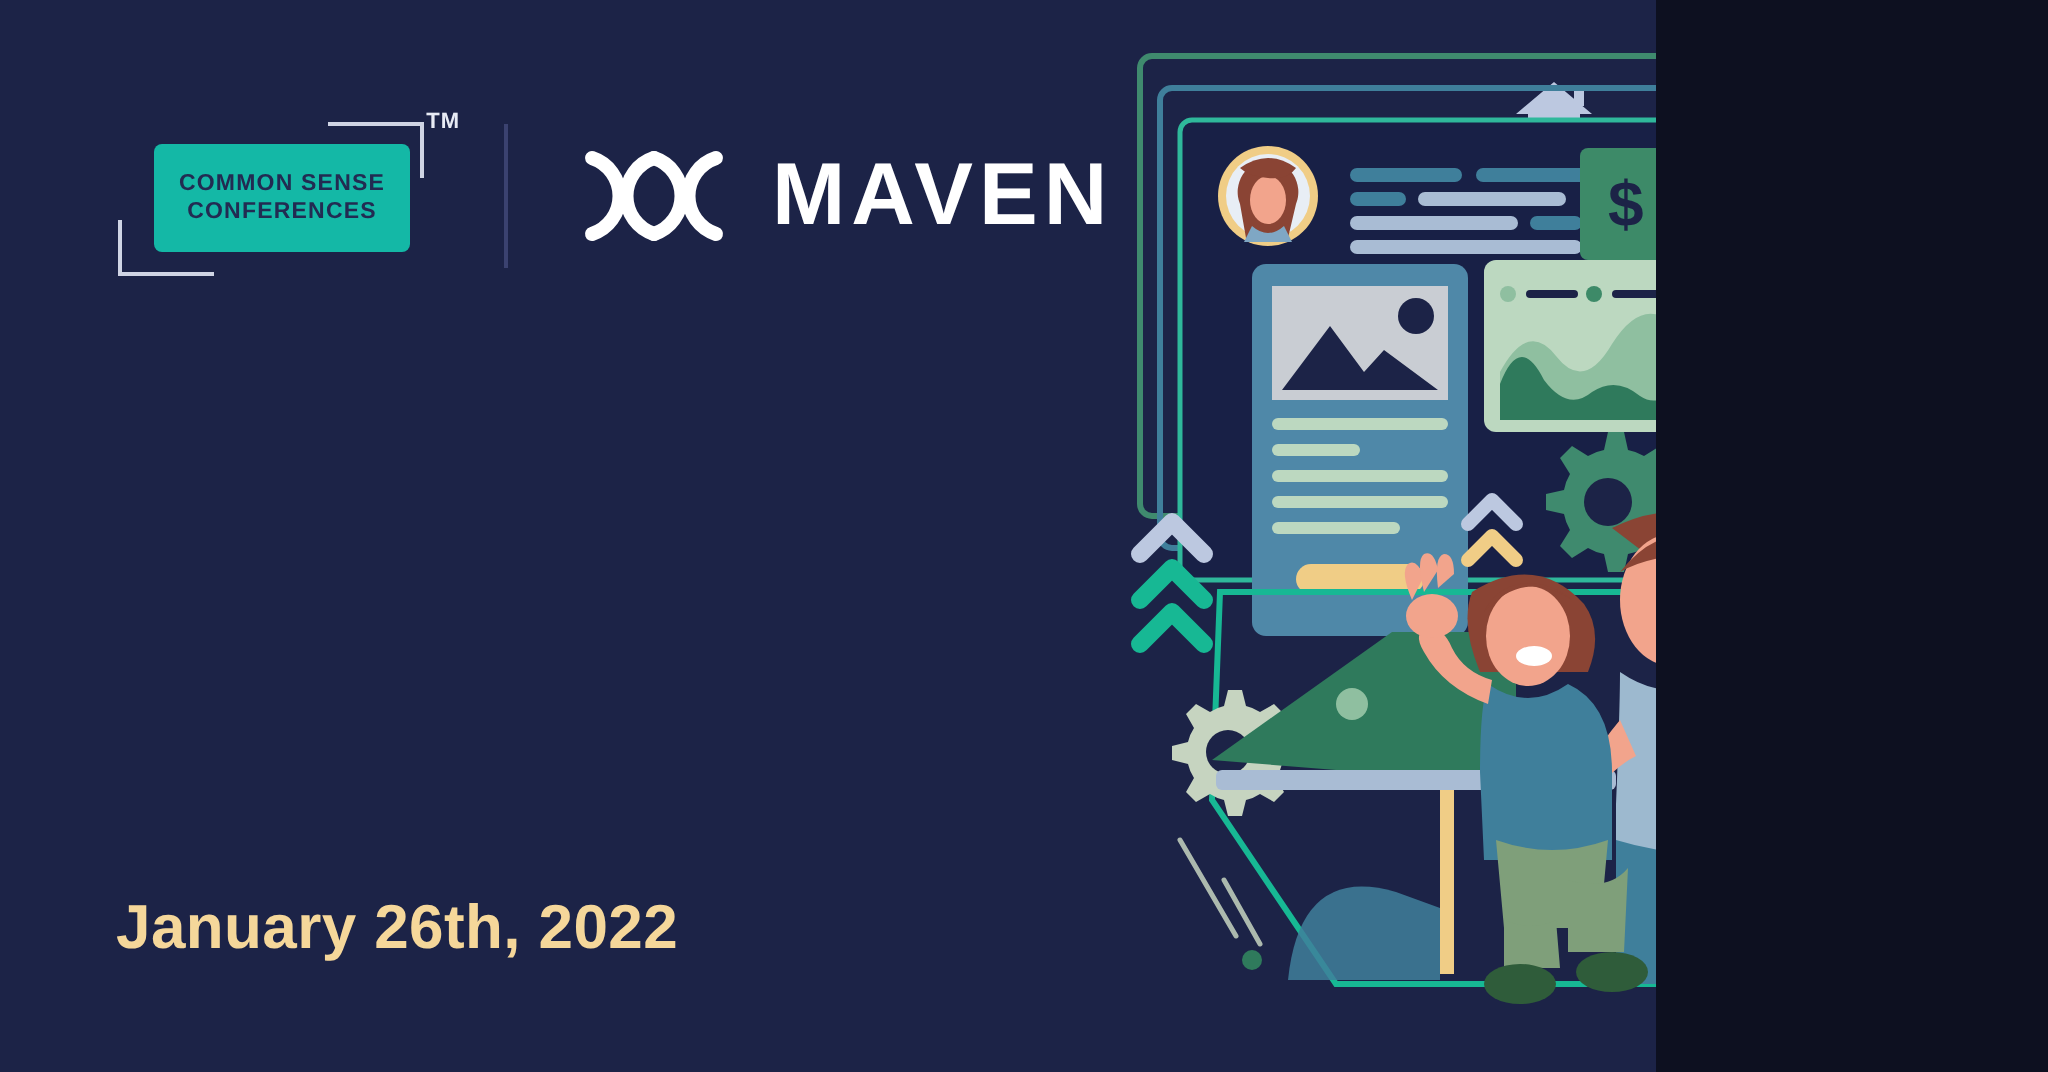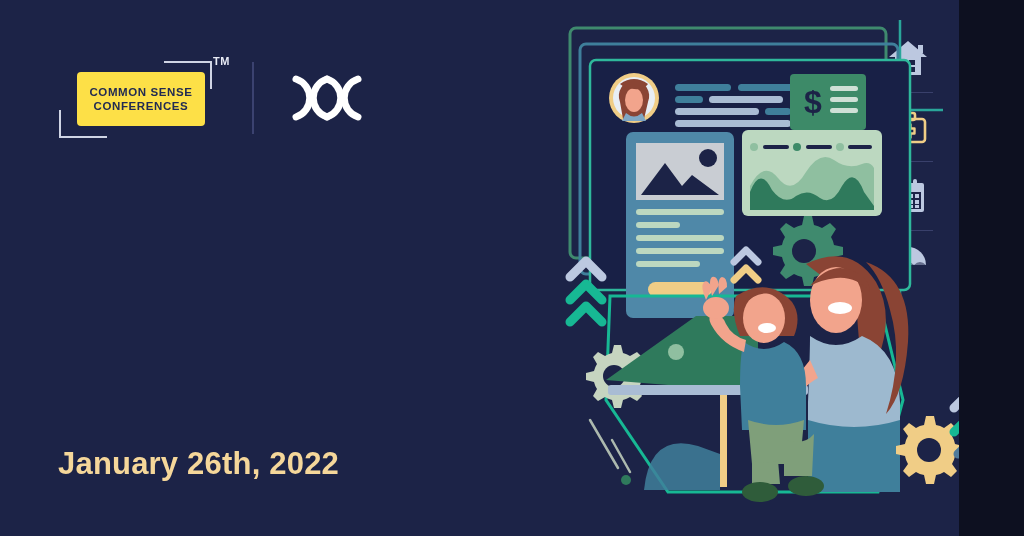--- a/index.html
+++ b/index.html
@@ -2,35 +2,35 @@
 <html><head>
 <meta charset="utf-8">
 <style>
   * { margin:0; padding:0; box-sizing:border-box; }
   html,body { background:#0d1020; }
   body {
     font-family:"Liberation Sans", sans-serif;
   }
   #banner {
     position:relative;
-    width:959px; height:536px;
+    width:828px; height:536px;
     background:#1c2347;
     overflow:hidden;
   }
 
   
   .logo-row {
     position:absolute; left:55px; top:52px;
     display:flex; align-items:center; height:92px;
   }
   .csc-logo { position:relative; width:175px; height:92px; }
   .csc-plate {
     position:absolute; left:22px; top:20px;
     width:128px; height:54px;
-    background:#fde047; border-radius:4px;
+    background:#14b8a6; border-radius:4px;
     display:flex; flex-direction:column;
     align-items:center; justify-content:center;
   }
   .csc-line {
     color:#222b52; font-weight:bold;
     font-size:11.5px; letter-spacing:.6px;
     line-height:14px; white-space:nowrap;
   }
   .csc-br-tr {
     position:absolute; right:18px; top:9px;
@@ -107,20 +107,21 @@
 
     <div class="maven-logo">
       <svg width="74" height="50" viewBox="0 0 74 50">
         <g fill="none" stroke="#ffffff" stroke-width="7" stroke-linecap="round">
           <path d="M6 6 A20 20 0 0 1 6 44"></path>
           <path d="M37 6 A20 20 0 0 0 37 44"></path>
           <path d="M37 6 A20 20 0 0 1 37 44"></path>
           <path d="M68 6 A20 20 0 0 0 68 44"></path>
         </g>
       </svg>
+      <div class="maven-word">MAVEN</div>
     </div>
   </div>
 
 
   <div class="event-date">January 26th, 2022</div>
 
   <div class="icon-rail">
 
     <div class="rail-icon">
       <svg width="42" height="40" viewBox="0 0 42 40">

